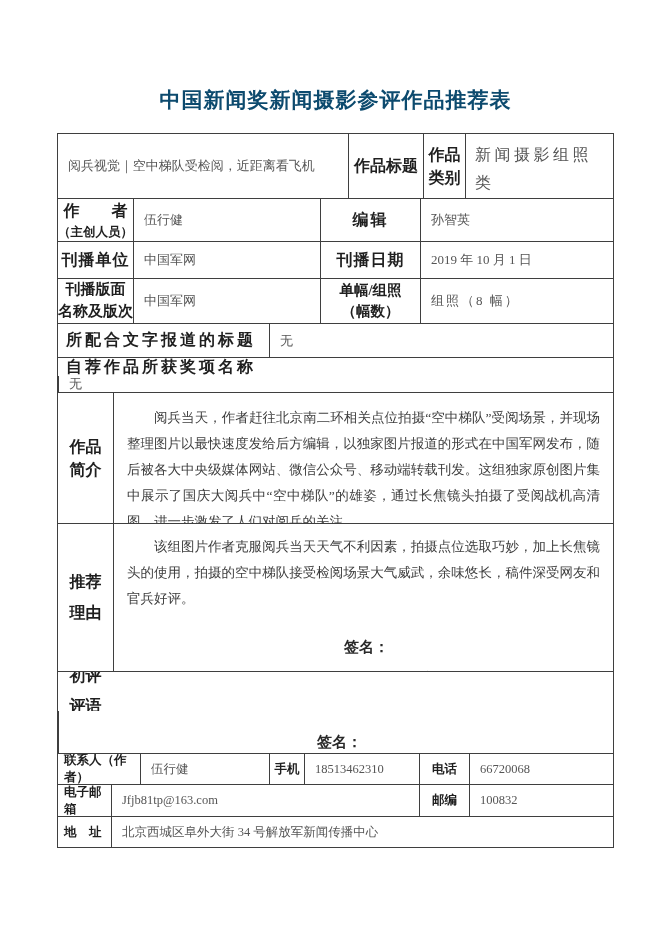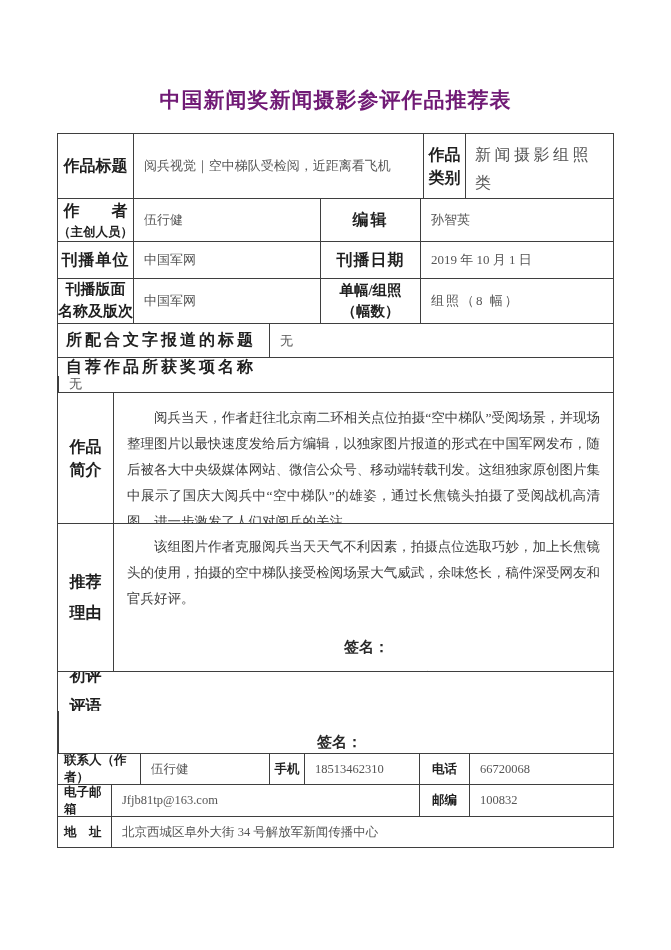--- a/index.html
+++ b/index.html
@@ -7,21 +7,21 @@
     position:relative;
     width:671px;height:950px;
     background:#ffffff;
     font-family:"Liberation Serif","DejaVu Serif",serif;
     color:#1f1f1f;
     overflow:hidden;
   }
   .doc-title{
     position:absolute;top:86px;left:0;width:100%;
     text-align:center;font-size:21px;font-weight:700;
-    letter-spacing:1px;color:#701a75;margin:0;
+    letter-spacing:1px;color:#0c4a6e;margin:0;
   }
   .tbl{
     position:absolute;top:133px;left:57px;width:557px;
     border:1px solid #3f3f3f;box-sizing:border-box;
     font-size:13px;
   }
   .row{display:flex;box-sizing:border-box;}
   .row + .row{border-top:1px solid #3f3f3f;}
   .c{box-sizing:border-box;display:flex;align-items:center;overflow:hidden;}
   .c + .c{border-left:1px solid #3f3f3f;}
@@ -54,25 +54,25 @@
 </head>
 <body>
 
 <div class="page">
 
   <h1 class="doc-title">中国新闻奖新闻摄影参评作品推荐表</h1>
 
   <div class="tbl">
 
     <div class="row" style="height:64px;">
+      <div class="c val" style="width:290px;">
+        <span>阅兵视觉｜空中梯队受检阅，近距离看飞机</span>
+      </div>
       <div class="c lab" style="width:75px;">
         <span>作品标题</span>
-      </div>
-      <div class="c val" style="width:290px;">
-        <span>阅兵视觉｜空中梯队受检阅，近距离看飞机</span>
       </div>
       <div class="c lab" style="width:42px;">
         <span>作品</span>
         <span>类别</span>
       </div>
       <div class="c cat-val" style="width:148px;">
         <span style="display:block;">新闻摄影组照类</span>
 
       </div>
     </div>

